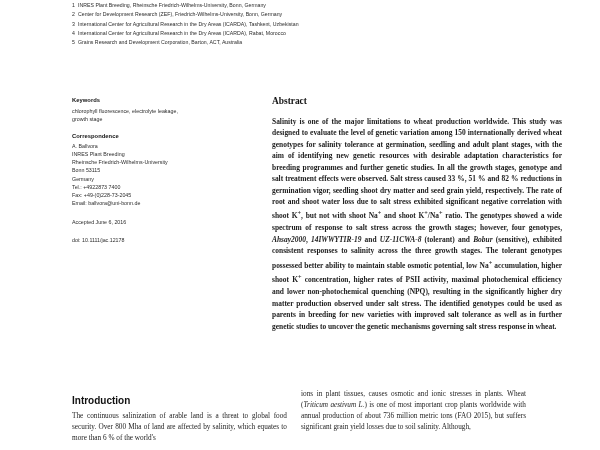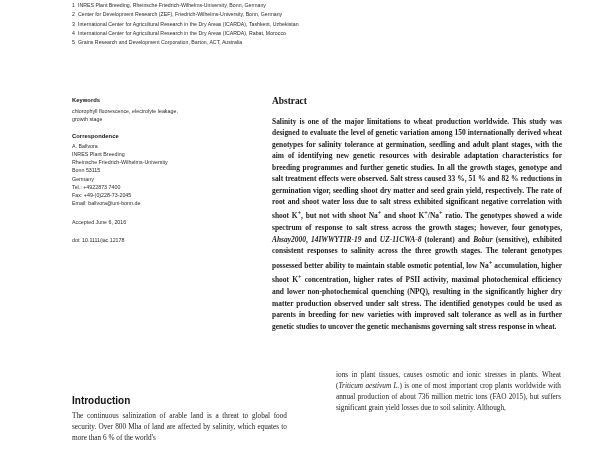--- a/index.html
+++ b/index.html
@@ -124,23 +124,22 @@
   }
   .intro-col-left {
     position: absolute;
     left: 72px;
     top: 411px;
     width: 215px;
   }
   .intro-col-right {
     position: absolute;
     left: 301px;
-    top: 370px;
+    top: 389px;
     width: 225px;
-    margin-left: 35px;
   }
   .intro-text {
     font-family: "Liberation Serif", serif;
     font-size: 7.25px;
     line-height: 11.1px;
     color: #1c1c1c;
     text-align: justify;
     text-justify: inter-word;
     hyphens: none;
   }

